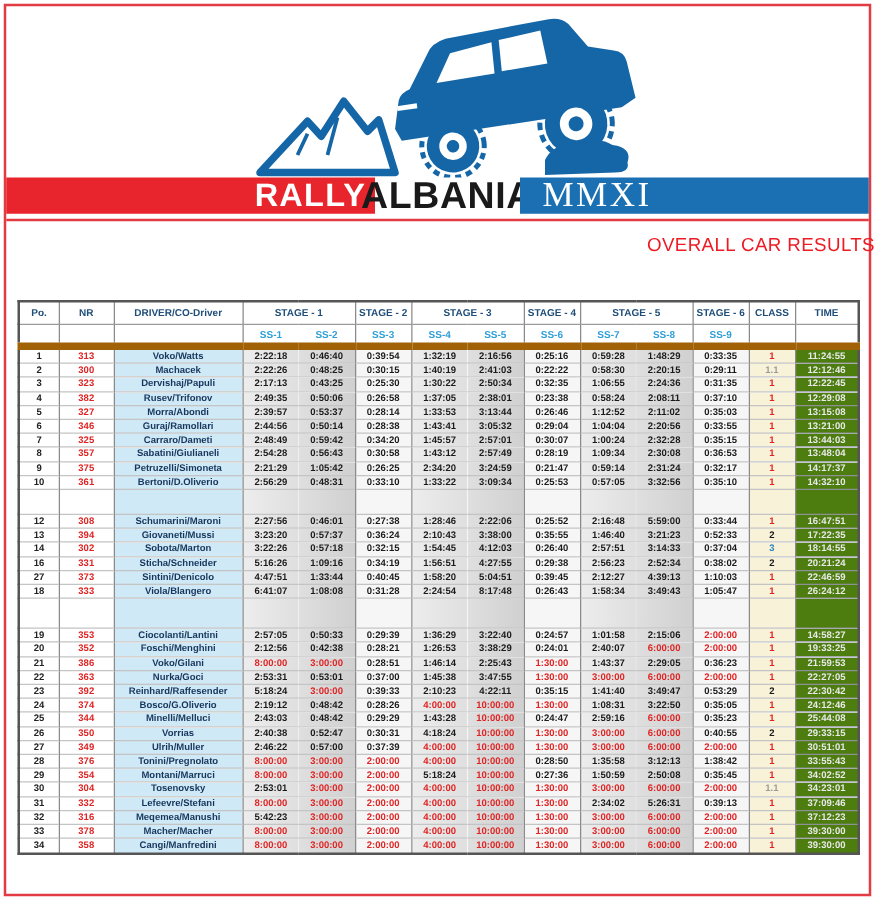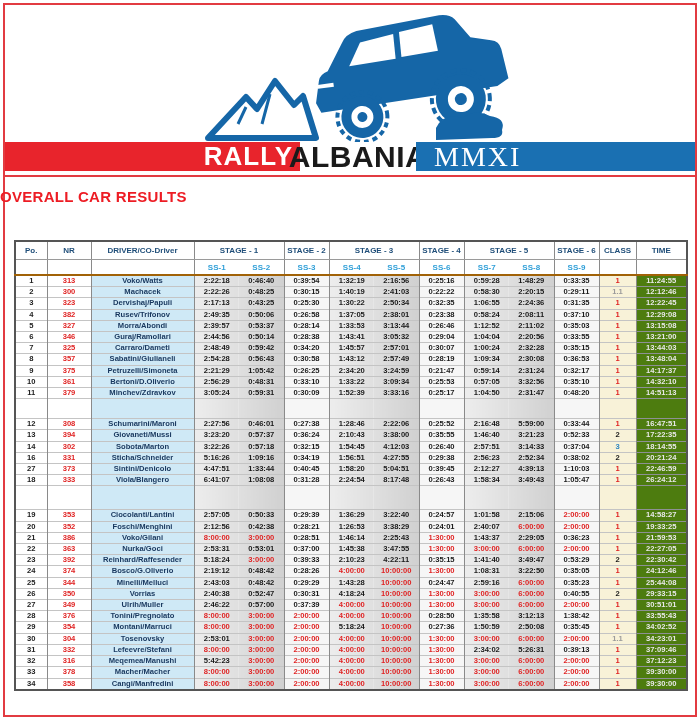--- a/index.html
+++ b/index.html
@@ -12,32 +12,32 @@
   
   .car-art { position:absolute; top:12px; left:200px; width:340px; height:132px; }
   .band { position:absolute; top:142px; left:5px; right:5px; height:29px; display:flex; }
   .band-red { width:295px; background:#e8242c; display:flex; align-items:center; justify-content:flex-end; }
   .band-red span { color:#fff; font-weight:bold; font-size:26px; letter-spacing:1px; padding-right:7px; line-height:29px; }
   .band-white { width:116px; background:#fff; display:flex; align-items:center; justify-content:center; }
   .band-white span { color:#1a1a1a; font-weight:bold; font-size:30px; letter-spacing:0.5px; }
   .band-blue { flex:1; background:#1a70b2; display:flex; align-items:center; }
   .band-blue span { color:#fff; font-family:"Liberation Serif", serif; font-size:28px; letter-spacing:2px; padding-left:18px; }
   .red-rule { position:absolute; top:175px; left:5px; right:5px; height:2px; background:#e23b41; }
-  .page-title { position:absolute; top:188px; left:0; width:700px; text-align:left;
-                color:#ed1c24; font-weight:bold; font-size:15px; letter-spacing:0.3px; }
+  .page-title { position:absolute; top:188px; left:0; width:700px; text-align:right;
+                color:#ed1c24; font-weight:normal; font-size:15px; letter-spacing:0.3px; }
   
   table.results { position:absolute; top:240px; left:14px; width:672px;
                   border-collapse:collapse; table-layout:fixed;
                   border:2px solid #555; }
   col.c-po{width:32px} col.c-nr{width:44px} col.c-drv{width:103px}
   col.c-ss{width:45px} col.c-cls{width:37px} col.c-time{width:51px}
   th, td { margin:0; padding:0 1px; text-align:center; white-space:nowrap; overflow:hidden; font-weight:bold; }
   thead th { background:#fff; }
   tr.h1 th { height:17px; font-size:8px; color:#1f4e79; border-bottom:1px solid #9a9a9a; }
-  tr.h2 th { height:14px; font-size:8px; color:#2f9fd8; border-bottom:2px solid #a16207;margin-left:11px; }
+  tr.h2 th { height:14px; font-size:8px; color:#2f9fd8; border-bottom:6px solid #a16207;margin-left:11px; }
   tbody td { height:10.2px; line-height:10.2px; font-size:7.6px; color:#1a1a1a;
              border-top:1px solid #c4c4c4; }
   .vb { border-right:1px solid #8a8a8a; }
   .bg-drv { background:#cfe9f6; }
   .bg-gl  { background:linear-gradient(90deg,#ededed,#dfdfdf); }
   .bg-gr  { background:linear-gradient(90deg,#dfdfdf,#d0d0d0); }
   .bg-sg  { background:#f6f6f6; }
   .bg-cls { background:#f8f2d8; }
   .bg-time { background:#4d7c0f; color:#e9e9e9; border-top-color:#8d9194; }
   td.po { color:#222; }
@@ -291,36 +291,20 @@
         <td class="vb bg-sg">0:33:10</td>
         <td class="bg-gl">1:33:22</td>
         <td class="vb bg-gr">3:09:34</td>
         <td class="vb bg-sg">0:25:53</td>
         <td class="bg-gl">0:57:05</td>
         <td class="vb bg-gr">3:32:56</td>
         <td class="vb bg-sg">0:35:10</td>
         <td class="vb bg-cls" style="color: rgb(224, 36, 36);">1</td>
         <td class="bg-time">14:32:10</td>
       </tr>
-      <tr>
-        <td class="vb po">11</td>
-        <td class="vb nr">379</td>
-        <td class="vb bg-drv drv">Minchev/Zdravkov</td>
-        <td class="bg-gl">3:05:24</td>
-        <td class="vb bg-gr">0:59:31</td>
-        <td class="vb bg-sg">0:30:09</td>
-        <td class="bg-gl">1:52:39</td>
-        <td class="vb bg-gr">3:33:16</td>
-        <td class="vb bg-sg">0:25:17</td>
-        <td class="bg-gl">1:04:50</td>
-        <td class="vb bg-gr">2:31:47</td>
-        <td class="vb bg-sg">0:48:20</td>
-        <td class="vb bg-cls" style="color: rgb(224, 36, 36);">1</td>
-        <td class="bg-time">14:51:13</td>
-      </tr>
       <tr class="gap1">
         <td class="vb"></td>
         <td class="vb"></td>
         <td class="vb bg-drv"></td>
         <td class="bg-gl"></td>
         <td class="vb bg-gr"></td>
         <td class="vb bg-sg"></td>
         <td class="bg-gl"></td>
         <td class="vb bg-gr"></td>
         <td class="vb bg-sg"></td>

